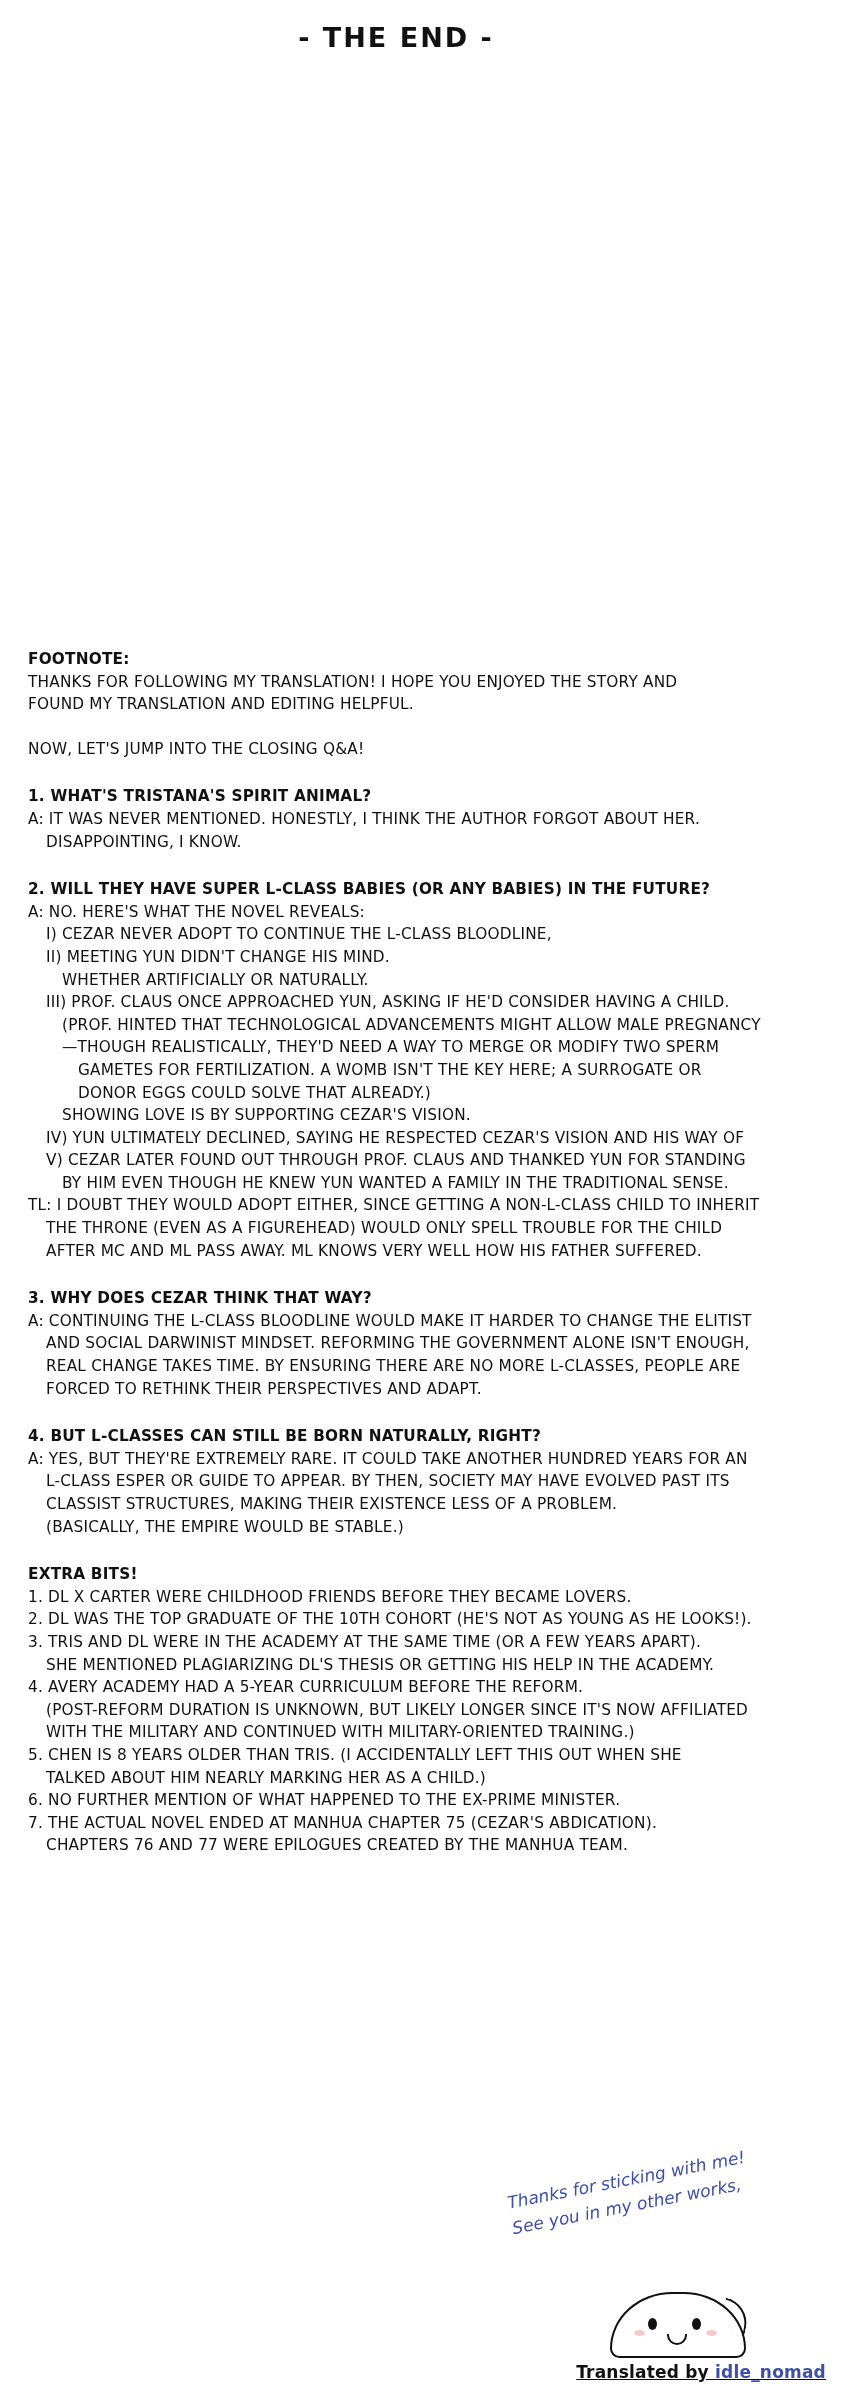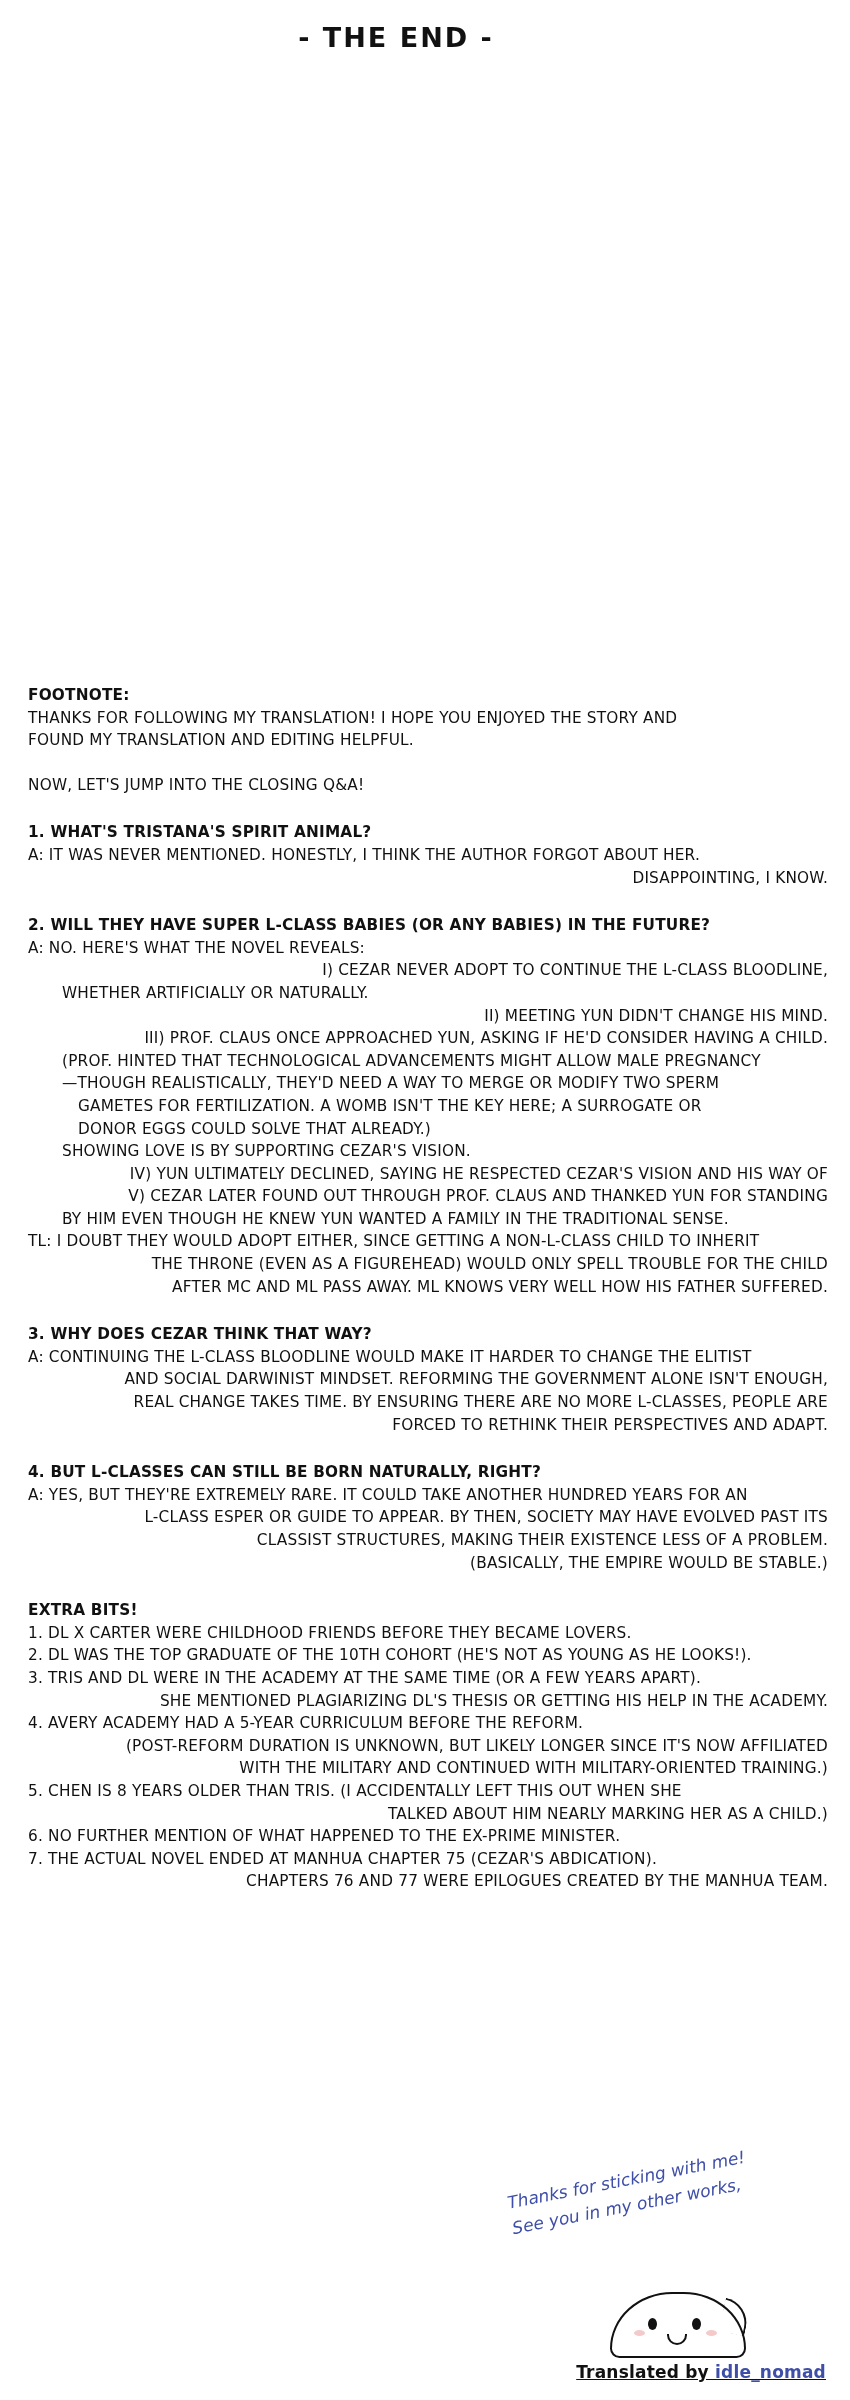--- a/index.html
+++ b/index.html
@@ -29,34 +29,34 @@
     text-align: center;
     font-family: "DejaVu Sans", sans-serif;
     font-weight: bold;
     font-size: 27px;
     letter-spacing: 2px;
     color: #111111;
     font-variant: small-caps;
   }
   .content {
     position: absolute;
-    top: 684px;
+    top: 648px;
     left: 28px;
     width: 800px;
     font-size: 15.3px;
     line-height: 22.6px;
     font-variant: small-caps;
     letter-spacing: 0.2px;
   }
   .block { margin: 0 0 0 0; }
   .ln { white-space: pre-wrap; }
   .bold { font-weight: bold; }
   .gap-m { height: 22px; }
   .gap-l { height: 25px; }
-  .i1 { padding-left: 18px; text-align: right; }
+  .i1 { padding-left: 18px; }
   .i2 { padding-left: 34px; }
   .i3 { padding-left: 50px; }
 
   .signature {
     position: absolute;
     left: 505px;
     top: 2190px;
     width: 260px;
     transform: rotate(-11deg);
     transform-origin: left top;
@@ -165,22 +165,22 @@
       <div class="ln">A: IT WAS NEVER MENTIONED. HONESTLY, I THINK THE AUTHOR FORGOT ABOUT HER.</div>
       <div class="ln i1">DISAPPOINTING, I KNOW.</div>
     </div>
 
     <div class="gap-l"></div>
 
     <div class="block">
       <div class="ln bold">2. WILL THEY HAVE SUPER L-CLASS BABIES (OR ANY BABIES) IN THE FUTURE?</div>
       <div class="ln">A: NO. HERE'S WHAT THE NOVEL REVEALS:</div>
       <div class="ln i1">I) CEZAR NEVER ADOPT TO CONTINUE THE L-CLASS BLOODLINE,</div>
+      <div class="ln i1">II) MEETING YUN DIDN'T CHANGE HIS MIND.</div>
       <div class="ln i2">WHETHER ARTIFICIALLY OR NATURALLY.</div>
-      <div class="ln i1">II) MEETING YUN DIDN'T CHANGE HIS MIND.</div>
       <div class="ln i1">III) PROF. CLAUS ONCE APPROACHED YUN, ASKING IF HE'D CONSIDER HAVING A CHILD.</div>
       <div class="ln i2">(PROF. HINTED THAT TECHNOLOGICAL ADVANCEMENTS MIGHT ALLOW MALE PREGNANCY</div>
       <div class="ln i2">—THOUGH REALISTICALLY, THEY'D NEED A WAY TO MERGE OR MODIFY TWO SPERM</div>
       <div class="ln i3">GAMETES FOR FERTILIZATION. A WOMB ISN'T THE KEY HERE; A SURROGATE OR</div>
       <div class="ln i3">DONOR EGGS COULD SOLVE THAT ALREADY.)</div>
       <div class="ln i2">SHOWING LOVE IS BY SUPPORTING CEZAR'S VISION.</div>
       <div class="ln i1">IV) YUN ULTIMATELY DECLINED, SAYING HE RESPECTED CEZAR'S VISION AND HIS WAY OF</div>
       <div class="ln i1">V) CEZAR LATER FOUND OUT THROUGH PROF. CLAUS AND THANKED YUN FOR STANDING</div>
       <div class="ln i2">BY HIM EVEN THOUGH HE KNEW YUN WANTED A FAMILY IN THE TRADITIONAL SENSE.</div>
       <div class="ln">TL: I DOUBT THEY WOULD ADOPT EITHER, SINCE GETTING A NON-L-CLASS CHILD TO INHERIT</div>

